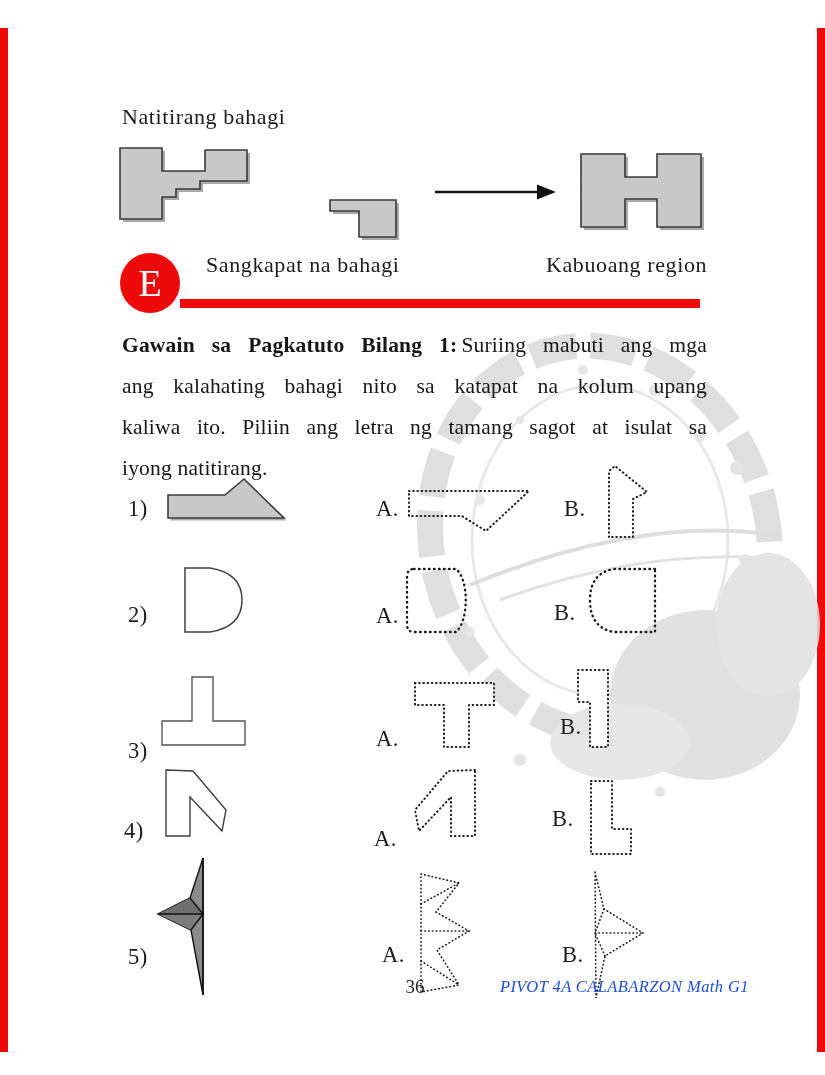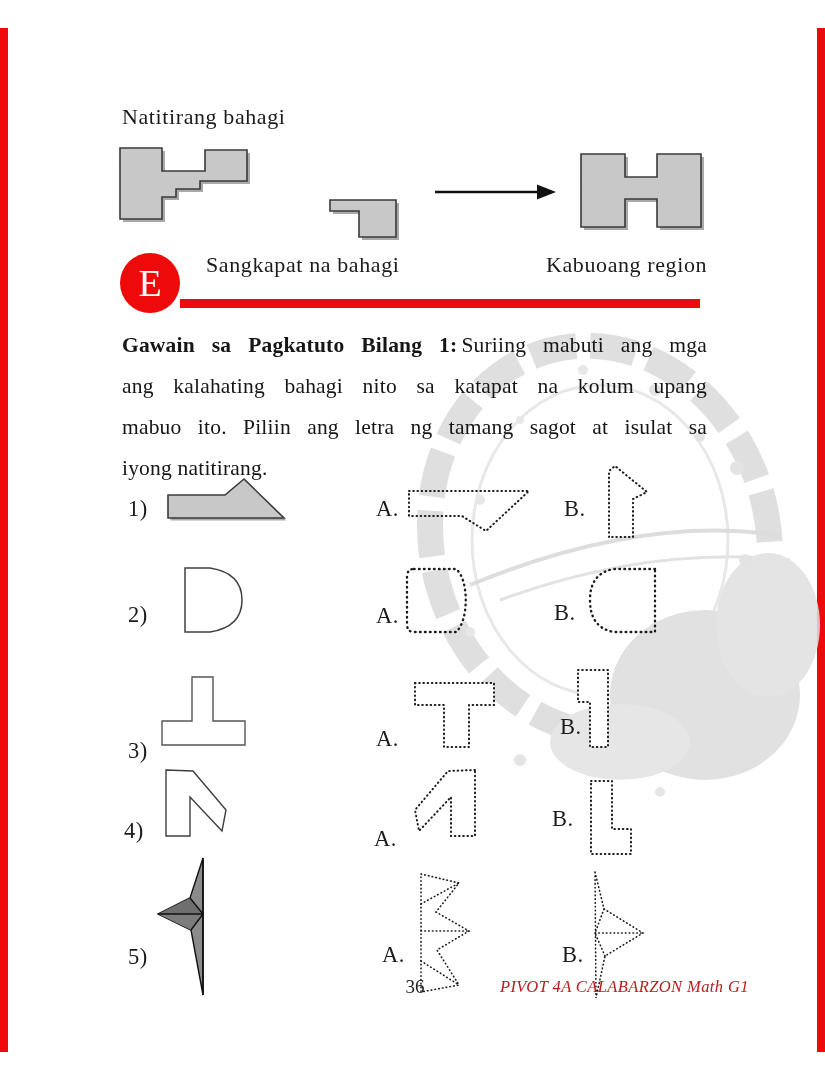--- a/index.html
+++ b/index.html
@@ -19,21 +19,21 @@
   }
   .rule{position:absolute;left:180px;top:299px;width:520px;height:9px;background:#ee0a0a;}
   .instructions{position:absolute;left:122px;top:325px;width:585px;font-size:21.5px;line-height:41px;letter-spacing:.2px;}
   .iline{text-align:justify;text-align-last:justify;white-space:nowrap;}
   .iline.last{text-align-last:left;}
   .iline .lead{font-weight:700;margin-right:4px;}
   .num,.opt{position:absolute;font-size:22.5px;color:#1b1b1b;letter-spacing:.5px;white-space:nowrap;}
   .art{position:absolute;left:0;top:0;width:825px;height:1075px;}
   .footer-page{position:absolute;left:396px;top:976px;width:38px;text-align:center;font-size:19px;color:#222222;}
   .footer-src{position:absolute;left:500px;top:977px;width:238px;text-align:right;font-style:italic;
-              font-size:16.5px;letter-spacing:.4px;color:#b91c1c;white-space:nowrap;}
+              font-size:16.5px;letter-spacing:.4px;color:#1d4ed8;white-space:nowrap;}
 </style>
 </head>
 <body>
 
 <div class="page">
 
   <div class="sidebar left"></div>
   <div class="sidebar right"></div>
 
   <svg class="art" viewBox="0 0 825 1075">
@@ -116,21 +116,21 @@
   <div class="abs caption" style="left:546px;top:252px;">Kabuoang region</div>
 
   <div class="badge">
     <span>E</span>
   </div>
   <div class="rule"></div>
 
   <div class="instructions">
     <div class="iline"><span class="lead">Gawain sa Pagkatuto Bilang 1:</span><span>Suriing mabuti ang mga</span></div>
     <div class="iline">ang kalahating bahagi nito sa katapat na kolum upang</div>
-    <div class="iline">mabuo ito. Piliin ang letra ng tamang sagot at isulat sa</div>
+    <div class="iline">kaliwa ito. Piliin ang letra ng tamang sagot at isulat sa</div>
     <div class="iline last">iyong natitirang.</div>
   </div>
 
   <div class="num" style="left:128px;top:496px;">1)</div>
   <div class="opt" style="left:376px;top:496px;">A.</div>
   <div class="opt" style="left:564px;top:496px;">B.</div>
 
   <div class="num" style="left:128px;top:602px;">2)</div>
   <div class="opt" style="left:376px;top:603px;">A.</div>
   <div class="opt" style="left:554px;top:600px;">B.</div>

